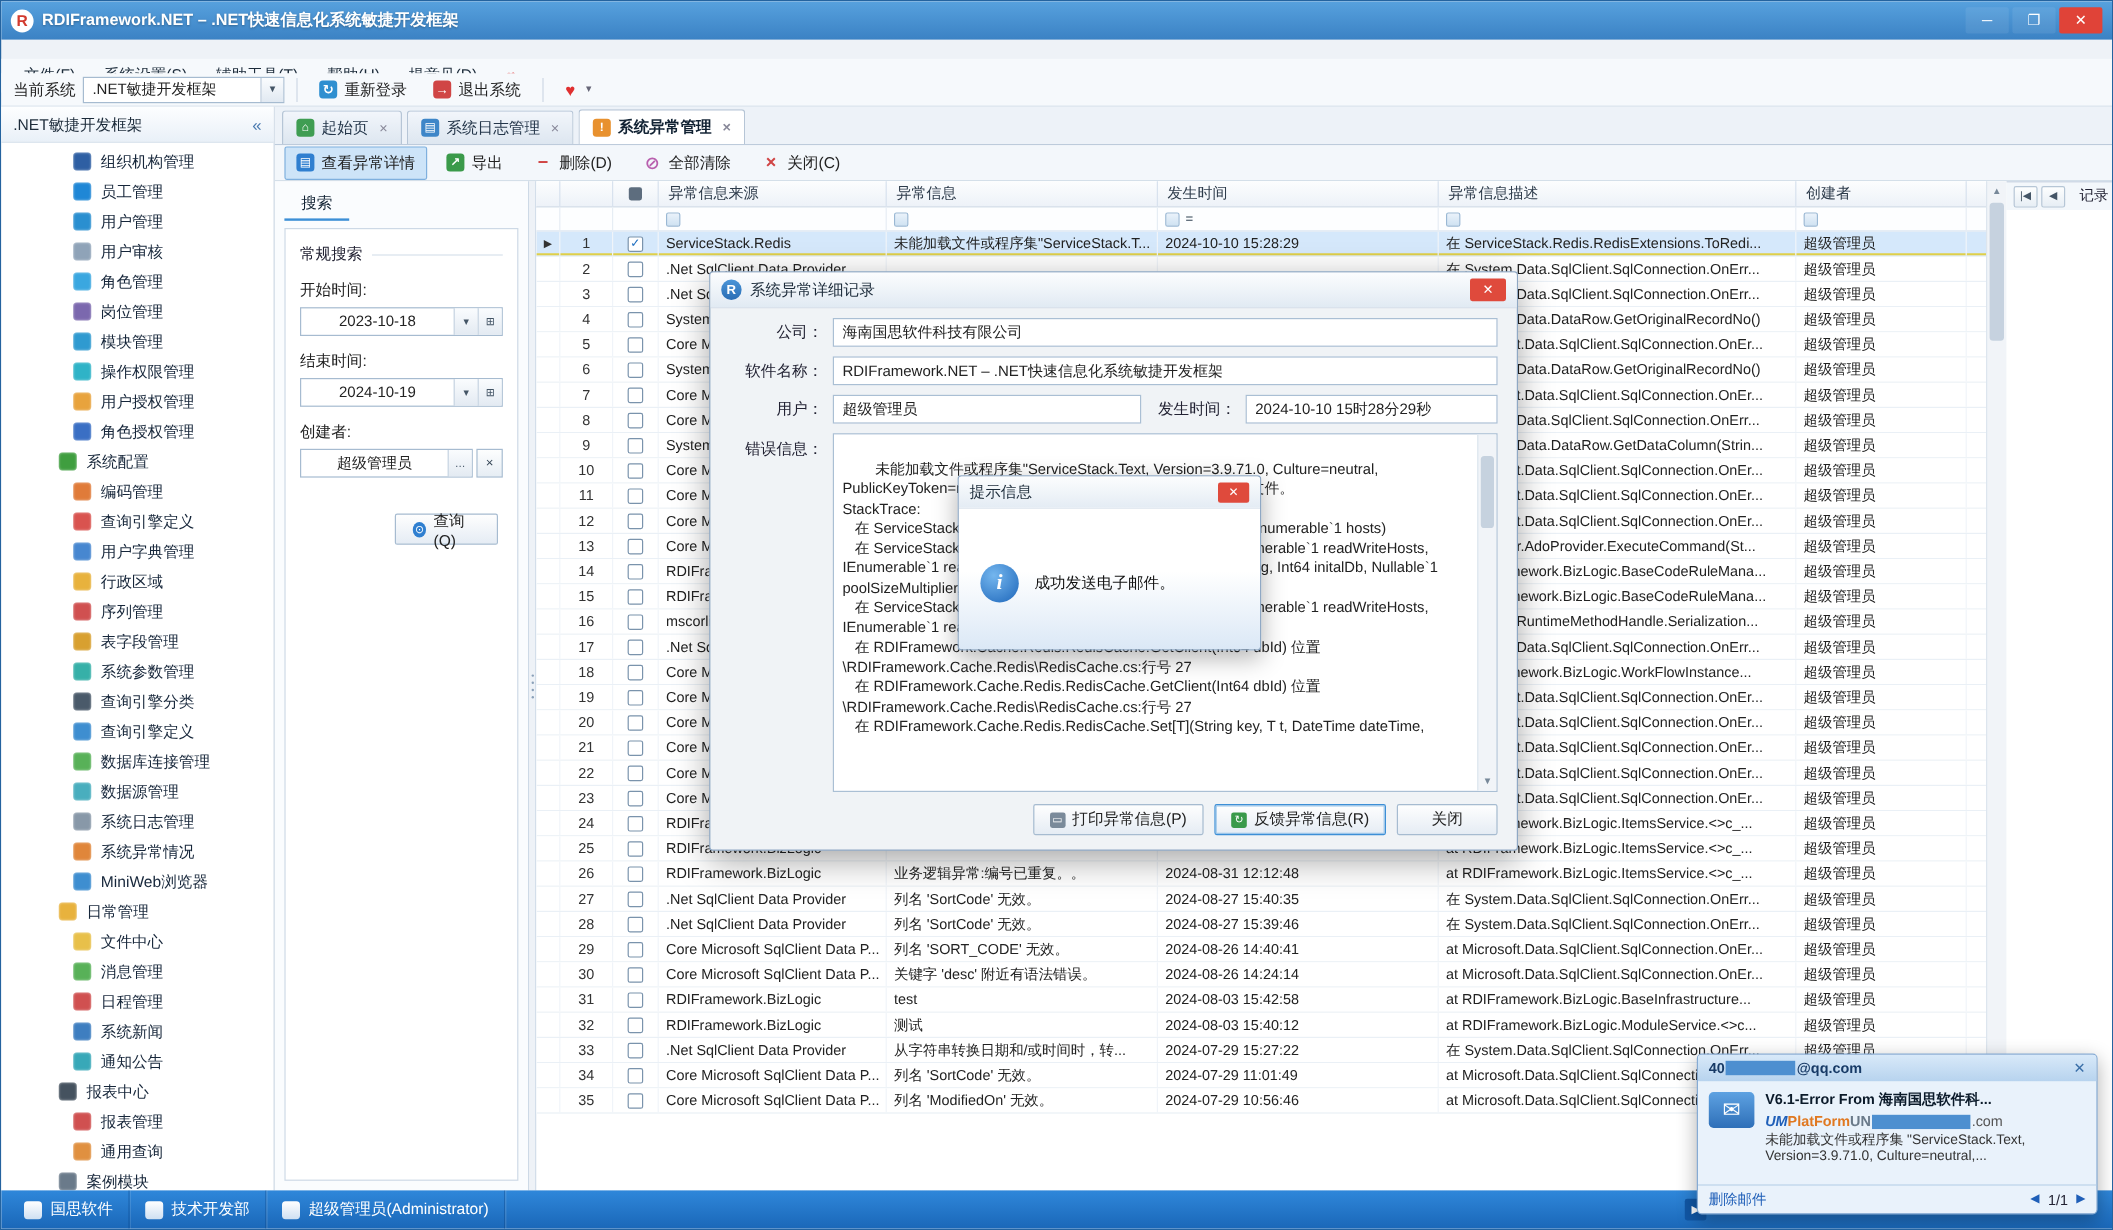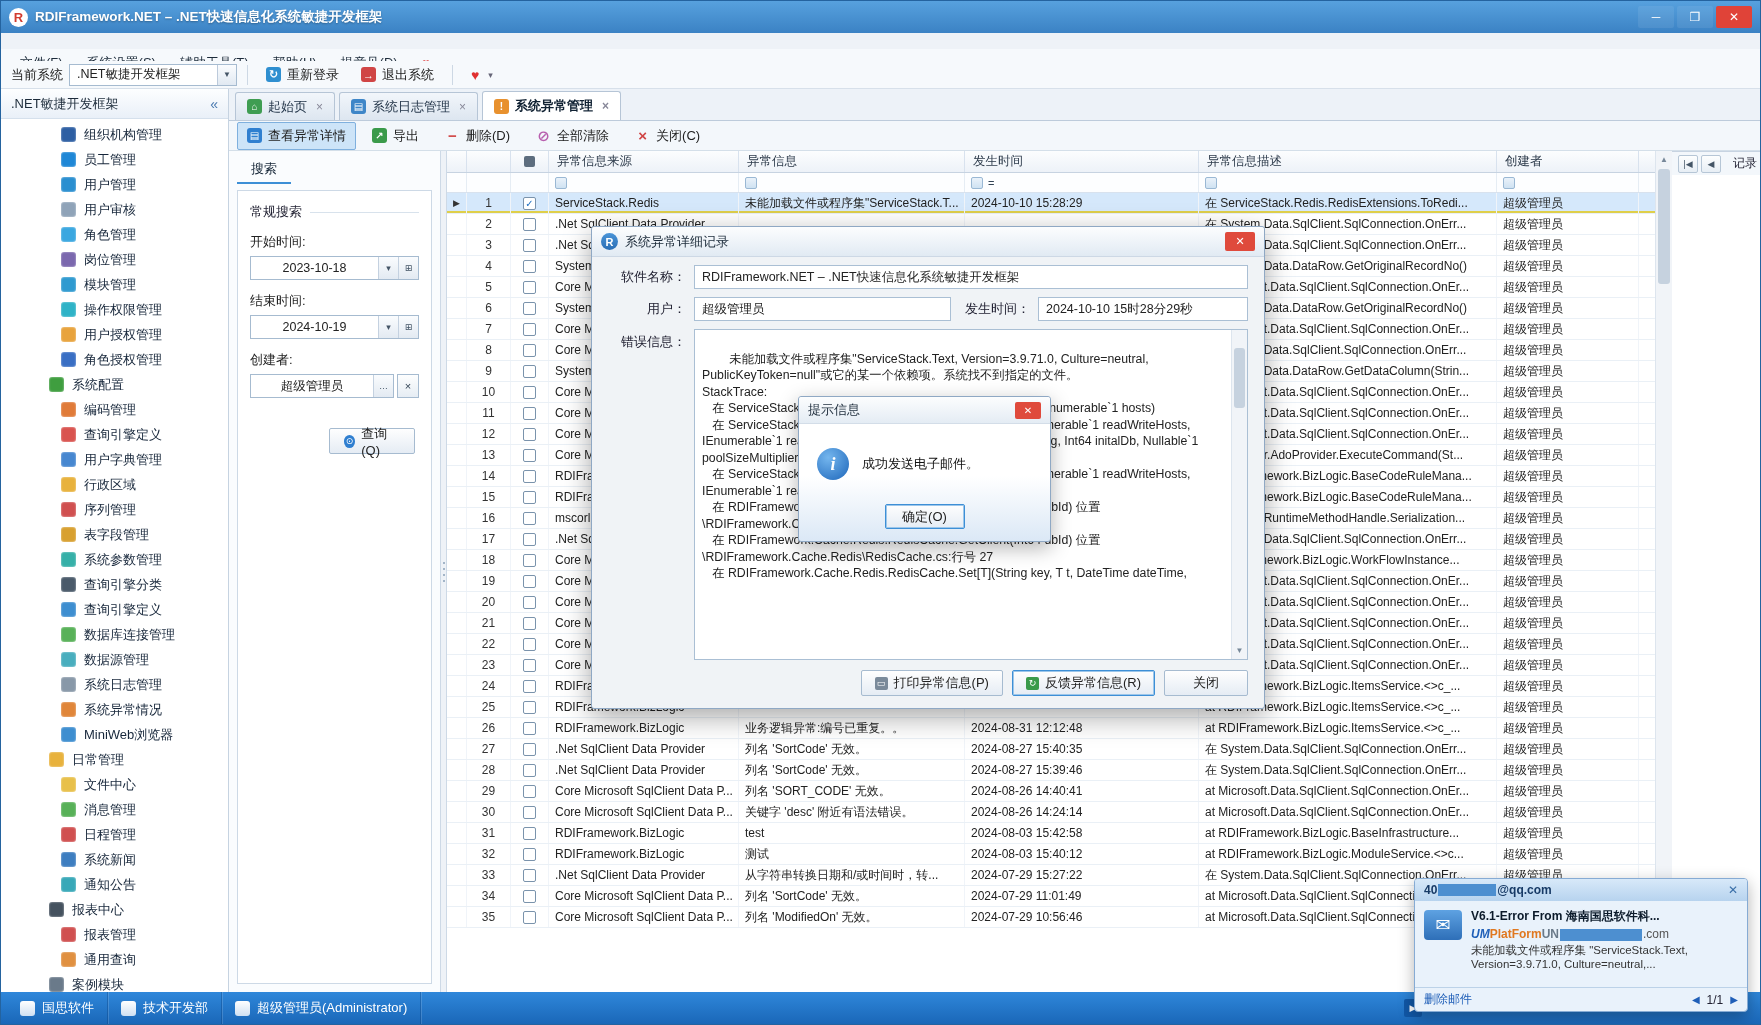--- a/index.html
+++ b/index.html
@@ -1020,20 +1020,24 @@
     </div>
   <div class="sb-expand" style="bottom:7px;top:auto;position:absolute;">▶</div>
 
   <div class="dialog">
     <div class="dlg-title">
       <span class="dlg-logo">R</span>
       <span>系统异常详细记录</span>
       <span class="dlg-close">✕</span>
     </div>
     <div class="dlg-row">
+      <span class="dlg-label">公司：</span>
+      <span class="dlg-input">海南国思软件科技有限公司</span>
+    </div>
+    <div class="dlg-row">
       <span class="dlg-label">软件名称：</span>
       <span class="dlg-input">RDIFramework.NET – .NET快速信息化系统敏捷开发框架</span>
     </div>
     <div class="dlg-row">
       <span class="dlg-label">用户：</span>
       <span class="dlg-input">超级管理员</span>
       <span class="dlg-label inline">发生时间：</span>
       <span class="dlg-input fixed">2024-10-10 15时28分29秒</span>
     </div>
     <div class="dlg-error">
@@ -1077,23 +1081,20 @@
 
   <div class="msgbox">
     <div class="msg-title">
       <span>提示信息</span>
       <span class="msg-close">✕</span>
     </div>
     <div class="msg-body">
       <span class="info-icon">i</span>
       <span class="msg-text">成功发送电子邮件。</span>
     </div>
-    <div class="msg-foot">
-      <div class="msg-ok">确定(O)</div>
-    </div>
   </div>
 
   <div class="notif">
     <div class="notif-header">
       <span>40</span>
       <span class="mask" style="width:58px;"></span>
       <span>@qq.com</span>
       <span class="notif-close">✕</span>
     </div>
     <div class="notif-body">

